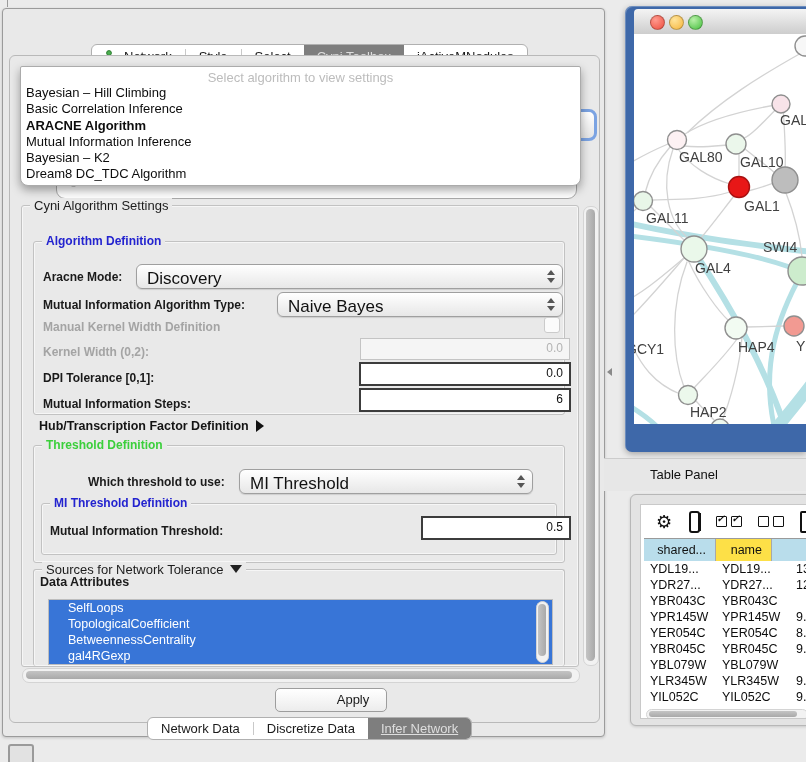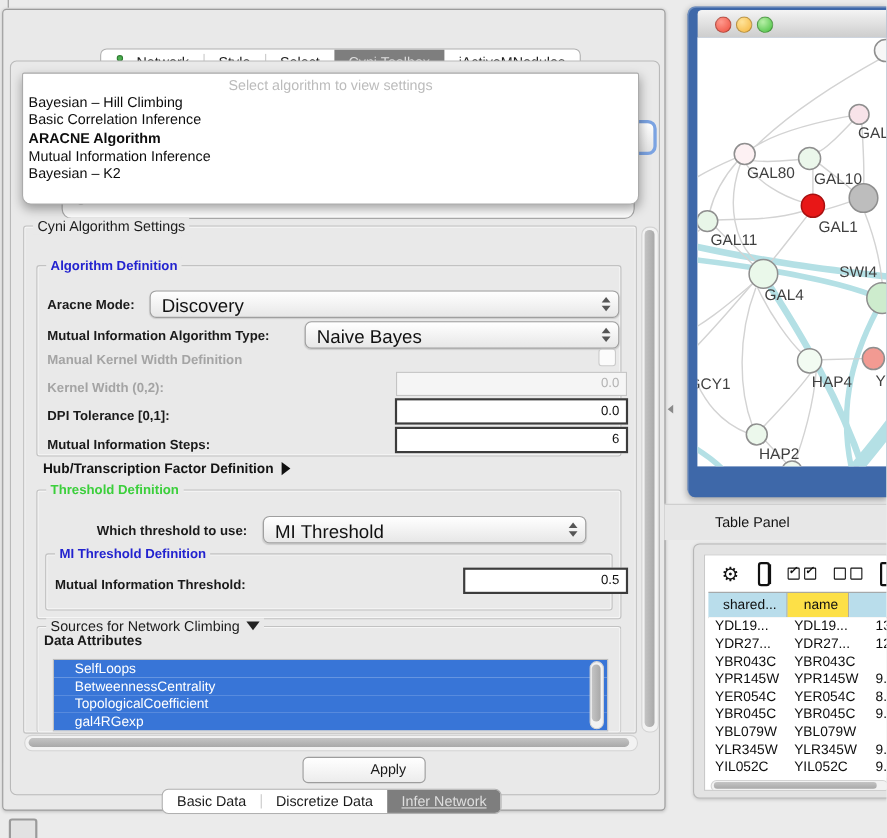--- a/index.html
+++ b/index.html
@@ -174,20 +174,21 @@
     </div>
 
     <div class="abs popup">
       <div class="prompt">Select algorithm to view settings</div>
       <div id="popupItems">
           <div class="item">Bayesian – Hill Climbing</div>
           <div class="item">Basic Correlation Inference</div>
           <div class="item bold">ARACNE Algorithm</div>
           <div class="item">Mutual Information Inference</div>
           <div class="item">Bayesian – K2</div>
+          <div class="item">Dream8 DC_TDC Algorithm</div>
         </div>
     </div>
 
     <div class="group" style="left:18px;top:196px;width:556px;height:460px;">
       <span class="gtitle t-black">Cyni Algorithm Settings</span>
     </div>
 
     <div class="group" style="left:30px;top:232px;width:530px;height:172px;">
       <span class="gtitle t-blue">Algorithm Definition</span>
     </div>
@@ -239,45 +240,45 @@
     </div>
     <div class="group" style="left:38px;top:494px;width:514px;height:50px;">
       <span class="gtitle t-blue">MI Threshold Definition</span>
     </div>
     <div class="lbl" style="left:47px;top:515px;">Mutual Information Threshold:</div>
     <div class="field" style="left:418px;top:507px;width:146px;">
       <span class="fv">0.5</span>
     </div>
 
     <div class="group" style="left:30px;top:560px;width:530px;height:96px;border-bottom:none;">
-      <span class="gtitle t-black" style="font-weight:normal;"><span>Sources for Network Climbing</span><span class="tri-down"></span></span>
+      <span class="gtitle t-black" style="font-weight:normal;"><span>Sources for Network Tolerance</span><span class="tri-down"></span></span>
     </div>
     <div class="lbl" style="left:37px;top:566px;font-size:12.5px;">Data Attributes</div>
     <div class="attr-list" style="left:45px;top:590px;width:503px;height:64px;" id="attrList">
         <div class="li">SelfLoops</div>
+        <div class="li">TopologicalCoefficient</div>
         <div class="li">BetweennessCentrality</div>
-        <div class="li">TopologicalCoefficient</div>
         <div class="li">gal4RGexp</div>
       </div>
     <div class="sb-track" style="left:533px;top:592px;width:11px;height:60px;">
       <div class="sb-thumb" style="left:1px;top:2px;width:8px;height:52px;"></div>
     </div>
 
     <div class="sb-track" style="left:580px;top:197px;width:14px;height:458px;">
       <div class="sb-thumb" style="left:2px;top:2px;width:9px;height:452px;"></div>
     </div>
     <div class="sb-track" style="left:19px;top:659px;width:556px;height:13px;">
       <div class="sb-thumb h" style="left:3px;top:2px;width:546px;height:8px;"></div>
     </div>
 
     <div class="abs apply-btn">Apply</div>
 
     <div class="abs tabstrip bottom-tabs" id="bottomTabs">
         <span class="tab">
-          <span>Basic Data</span>
+          <span>Network Data</span>
         </span>
         <span class="sep"></span>
         <span class="tab">
           <span>Discretize Data</span>
         </span>
         <span class="tab sel">
           <span>Infer Network</span>
         </span>
       </div>
   </div>

